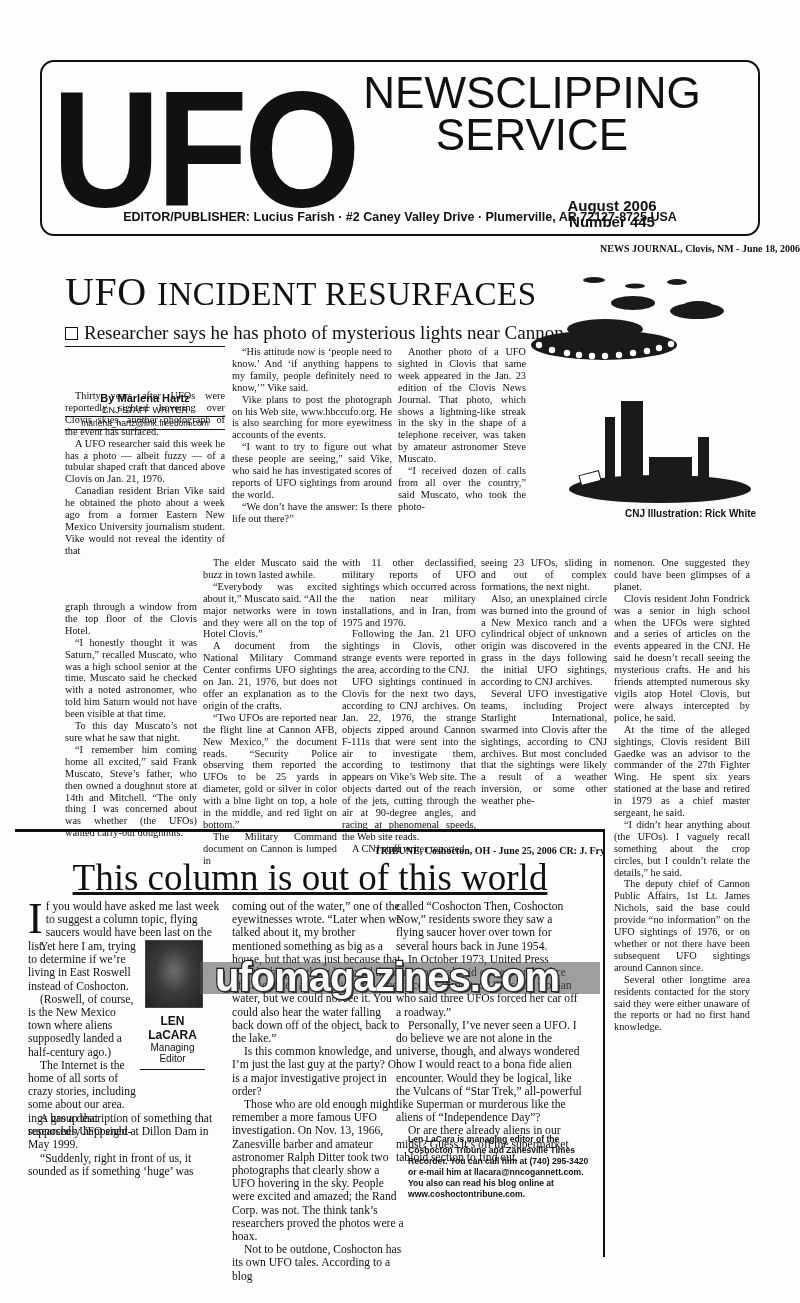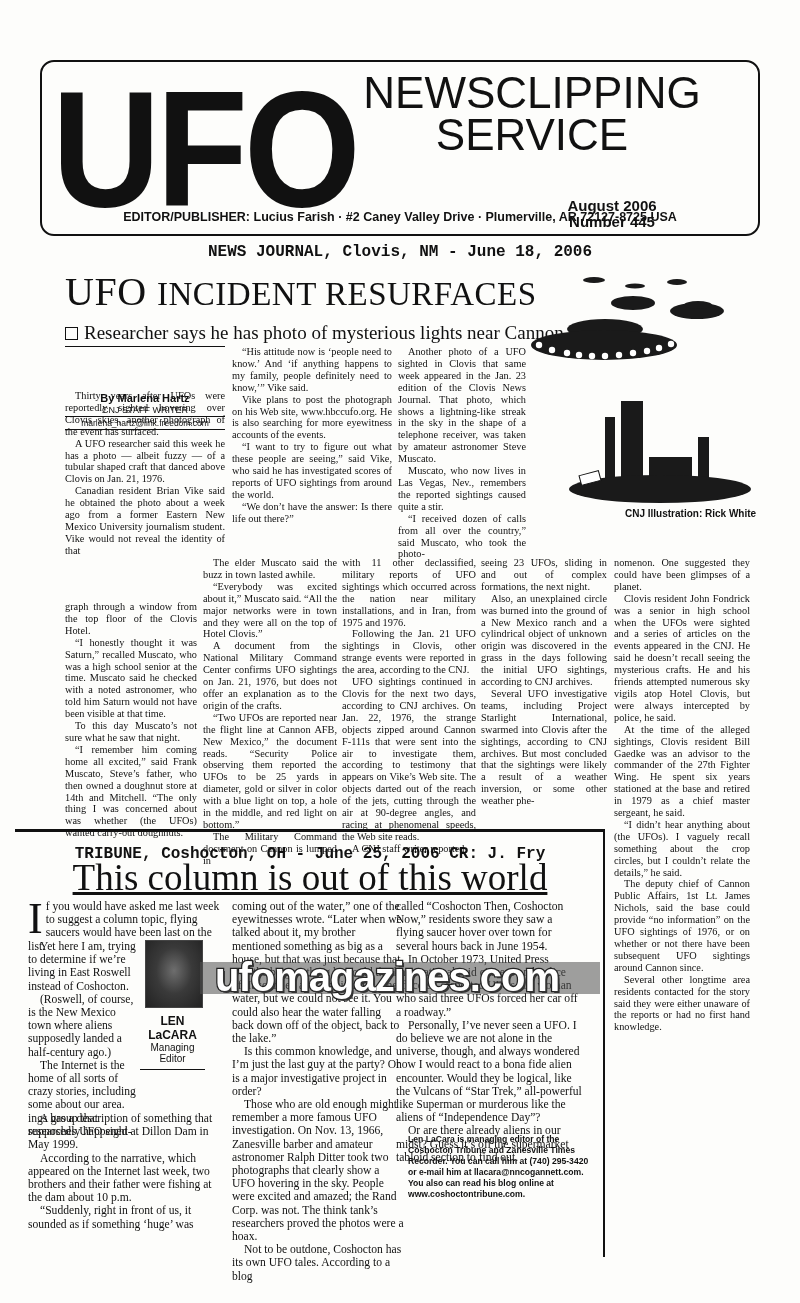--- a/index.html
+++ b/index.html
@@ -4,21 +4,21 @@
 <style>
   * { box-sizing: border-box; margin: 0; padding: 0; }
   html, body { width: 800px; height: 1303px; background: #fdfdfb; overflow: hidden; }
   body { position: relative; font-family: "Liberation Serif", "DejaVu Serif", serif; color: #111; }
   .abs { position: absolute; }
   .masthead { left: 40px; top: 60px; width: 720px; height: 176px; border: 2.5px solid #111; border-radius: 14px; }
   .ufo-logo { position: absolute; left: 10px; top: 4px; font-family: "Liberation Sans", sans-serif; font-weight: 700; font-size: 150px; line-height: 150px; letter-spacing: -4px; transform: scaleY(1.1); transform-origin: top left; }
   .ns-title { position: absolute; left: 270px; top: 10px; width: 440px; text-align: center; font-family: "Liberation Sans", sans-serif; font-size: 44px; line-height: 42px; }
   .issue { position: absolute; left: 450px; top: 128px; width: 240px; text-align: center; font-family: "Liberation Sans", sans-serif; font-weight: 700; font-size: 15px; line-height: 16px; margin-top: 8px; }
   .publisher { position: absolute; left: 0; top: 148px; width: 100%; text-align: center; font-family: "Liberation Sans", sans-serif; font-weight: 700; font-size: 12.5px; }
-  .source { font-family: Liberation Mono, monospace; font-weight: 700; font-size: 16px; text-align: center; }
+  .source { font-family: Liberation Serif, serif; font-weight: 700; font-size: 10px; text-align: right; }
   .headline1 { left: 65px; top: 270px; font-size: 40px; line-height: 44px; letter-spacing: 0.5px; }
   .headline1 .sc { font-size: 33px; }
   .subhead { left: 65px; top: 322px; font-size: 19px; line-height: 22px; }
   .subhead .box { display: inline-block; width: 13px; height: 13px; border: 1.5px solid #111; margin-right: 6px; vertical-align: -1px; }
   .byline { left: 65px; top: 346px; width: 160px; text-align: center; border-top: 1.5px solid #111; border-bottom: 1px solid #111; font-family: "Liberation Sans", sans-serif; }
   .byline .name { font-weight: 700; font-size: 11px; line-height: 14px; margin-top: 44px; }
   .byline .role { font-size: 9px; line-height: 11px; }
   .byline .email { font-size: 8.5px; line-height: 12px; border-top: 1px solid #111; }
   .col { font-size: 10.3px; line-height: 11.9px; text-align: justify; }
   .col p { text-indent: 10px; }
@@ -75,21 +75,20 @@
   <p>Canadian resident Brian Vike said he obtained the photo about a week ago from a former Eastern New Mexico University journalism student. Vike would not reveal the identity of that</p>
 </div>
 <div class="abs col" style="left:232px;top:346px;width:160px;">
   <p>“His attitude now is ‘people need to know.’ And ‘if anything happens to my family, people definitely need to know,’” Vike said.</p>
   <p>Vike plans to post the photograph on his Web site, www.hbccufo.org. He is also searching for more eyewitness accounts of the events.</p>
   <p>“I want to try to figure out what these people are seeing,” said Vike, who said he has investigated scores of reports of UFO sightings from around the world.</p>
   <p>“We don’t have the answer: Is there life out there?”</p>
 </div>
 <div class="abs col" style="left:398px;top:346px;width:128px;">
   <p>Another photo of a UFO sighted in Clovis that same week appeared in the Jan. 23 edition of the Clovis News Journal. That photo, which shows a lightning-like streak in the sky in the shape of a telephone receiver, was taken by amateur astronomer Steve Muscato.</p>
-  <p>Muscato, who now lives in Las Vegas, Nev., remembers the reported sightings caused quite a stir.</p>
   <p>“I received dozen of calls from all over the country,” said Muscato, who took the photo-</p>
 </div>
 
 <svg class="abs illus" viewBox="0 0 270 250">
   <ellipse cx="69" cy="15" rx="11" ry="3" fill="#1a1a1a"></ellipse>
   <ellipse cx="110" cy="21" rx="10" ry="2.5" fill="#1a1a1a"></ellipse>
   <ellipse cx="152" cy="17" rx="10" ry="3" fill="#1a1a1a"></ellipse>
   <ellipse cx="108" cy="38" rx="22" ry="7" fill="#1a1a1a"></ellipse>
   <ellipse cx="172" cy="46" rx="27" ry="8" fill="#1a1a1a"></ellipse>
   <ellipse cx="173" cy="40" rx="14" ry="4" fill="#1a1a1a"></ellipse>
@@ -166,21 +165,20 @@
 <div class="abs portrait"></div>
 <div class="abs author">
   <div class="n">LEN</div>
   <div class="n">LaCARA</div>
   <div class="t">Managing</div>
   <div class="t">Editor</div>
   <div style="border-top:1px solid #111;margin-top:5px;"></div>
 </div>
 <div class="abs col2" style="left:28px;top:1112px;width:198px;">
   <p style="text-indent:0">ings has a description of something that supposedly happened at Dillon Dam in May 1999.</p>
-  <p>According to the narrative, which appeared on the Internet last week, two brothers and their father were fishing at the dam about 10 p.m.</p>
   <p>“Suddenly, right in front of us, it sounded as if something ‘huge’ was</p>
 </div>
 
 <div class="abs col2" style="left:232px;top:900px;width:172px;">
   <p style="text-indent:0">coming out of the water,” one of the eyewitnesses wrote. “Later when we talked about it, my brother mentioned something as big as a house, but that was just because that was the biggest thing he could think of. It sounded as if an aircraft ... the water, but we could not see it. You could also hear the water falling back down off of the object, back to the lake.”</p>
   <p>Is this common knowledge, and I’m just the last guy at the party? Or is a major investigative project in order?</p>
   <p>Those who are old enough might remember a more famous UFO investigation. On Nov. 13, 1966, Zanesville barber and amateur astronomer Ralph Ditter took two photographs that clearly show a UFO hovering in the sky. People were excited and amazed; the Rand Corp. was not. The think tank’s researchers proved the photos were a hoax.</p>
   <p>Not to be outdone, Coshocton has its own UFO tales. According to a blog</p>
 </div>
 

